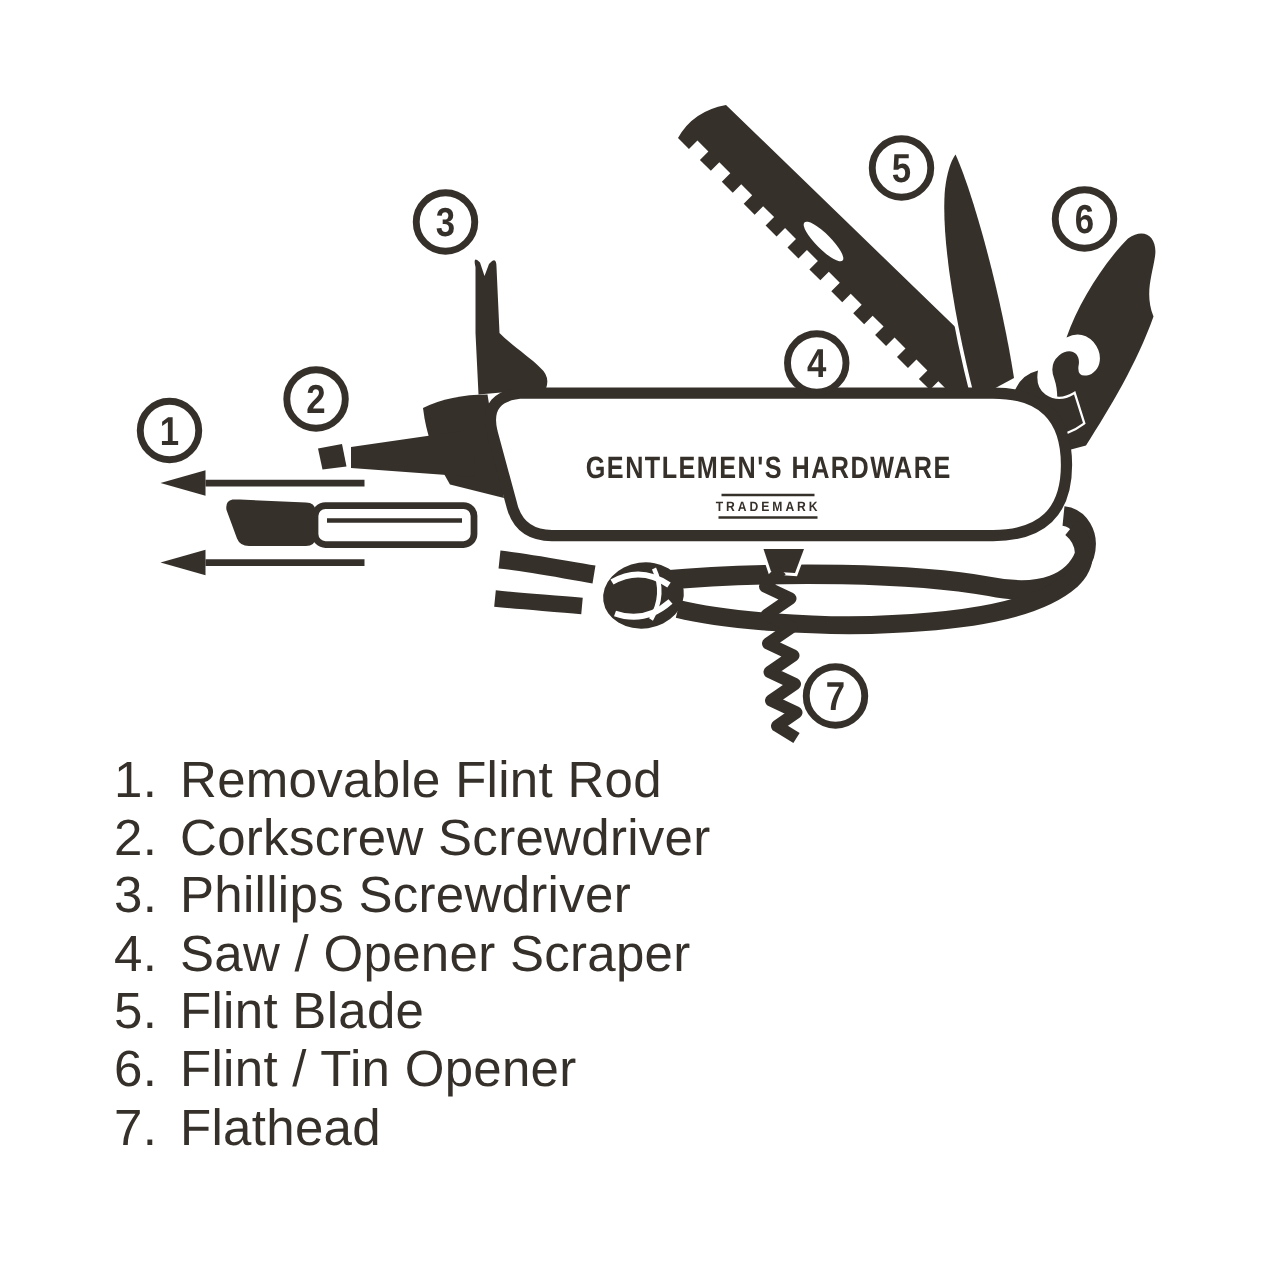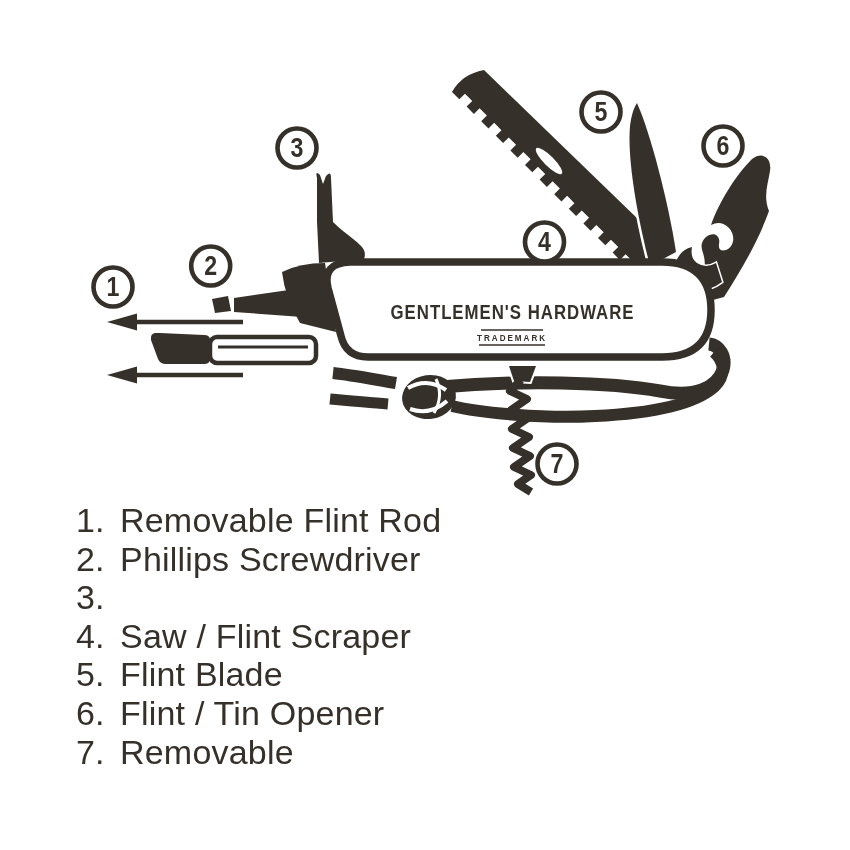--- a/index.html
+++ b/index.html
@@ -143,36 +143,37 @@
     </g>
   </svg>
 
   <div class="legend">
     <div class="legend-row">
       <span class="legend-num">1.</span>
       <span class="legend-label">Removable Flint Rod</span>
     </div>
     <div class="legend-row">
       <span class="legend-num">2.</span>
+      <span class="legend-label">Corkscrew Screwdriver</span>
+    </div>
+    <div class="legend-row">
+      <span class="legend-num">3.</span>
       <span class="legend-label">Phillips Screwdriver</span>
     </div>
     <div class="legend-row">
-      <span class="legend-num">3.</span>
-    </div>
-    <div class="legend-row">
       <span class="legend-num">4.</span>
-      <span class="legend-label">Saw / Flint Scraper</span>
+      <span class="legend-label">Saw / Opener Scraper</span>
     </div>
     <div class="legend-row">
       <span class="legend-num">5.</span>
       <span class="legend-label">Flint Blade</span>
     </div>
     <div class="legend-row">
       <span class="legend-num">6.</span>
       <span class="legend-label">Flint / Tin Opener</span>
     </div>
     <div class="legend-row">
       <span class="legend-num">7.</span>
-      <span class="legend-label">Removable</span>
+      <span class="legend-label">Flathead</span>
     </div>
   </div>
 
 </div>
 
 </body></html>

